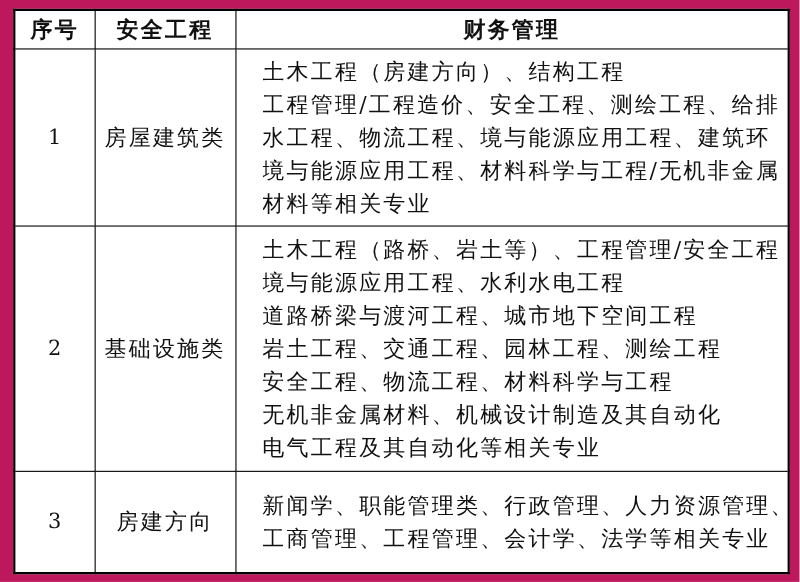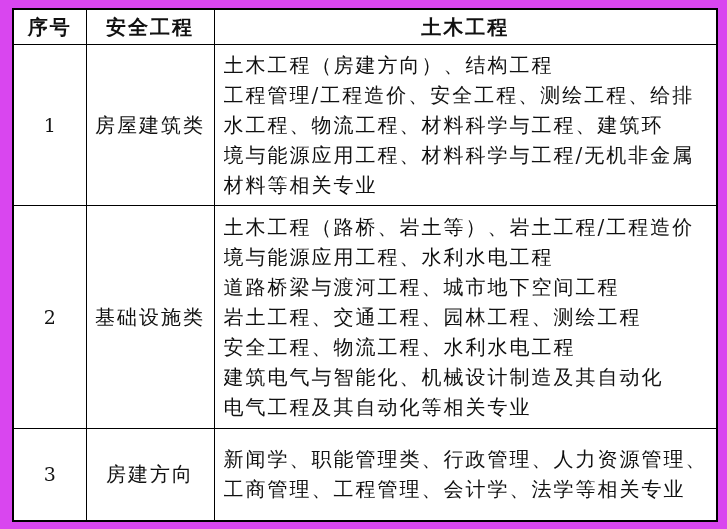--- a/index.html
+++ b/index.html
@@ -8,21 +8,21 @@
     background: #ffffff;
     width: 727px;
     height: 529px;
     font-family: "DejaVu Serif", "Liberation Serif", serif;
     color: #111111;
   }
   .page {
     position: relative;
     width: 727px;
     height: 529px;
-    background: #d946ef;
+    background: #be185d;
     overflow: hidden;
   }
   table.majors-table {
     position: absolute;
     left: 12px;
     top: 8px;
     width: 704px;
     height: 510px;
     border-collapse: collapse;
     table-layout: fixed;
@@ -57,21 +57,21 @@
     text-align: center;
     font-size: 19px;
     letter-spacing: 0;
   }
   td.cell-cat {
     text-align: center;
     white-space: nowrap;
   }
   td.cell-majors {
     text-align: left;
-    padding: 4px 4px 4px 9px;
+    padding: 4px 4px 4px 24px;
   }
   .majors-line {
     line-height: 30px;
     white-space: nowrap;
     word-break: keep-all;
     overflow: hidden;
   }
   tr.row-1 { height: 161px; }
   tr.row-2 { height: 223px; }
   tr.row-3 { height: 92px; }
@@ -83,45 +83,45 @@
   <table class="majors-table">
     <colgroup>
       <col class="c-no">
       <col class="c-cat">
       <col class="c-majors">
     </colgroup>
     <thead>
       <tr class="header-row">
         <th>序号</th>
         <th>安全工程</th>
-        <th>土木工程</th>
+        <th>财务管理</th>
       </tr>
     </thead>
     <tbody>
       <tr class="row-1">
         <td class="cell-no">1</td>
         <td class="cell-cat">房屋建筑类</td>
         <td class="cell-majors">
           <div class="majors-line">土木工程（房建方向）、结构工程</div>
           <div class="majors-line">工程管理/工程造价、安全工程、测绘工程、给排</div>
-          <div class="majors-line">水工程、物流工程、材料科学与工程、建筑环</div>
+          <div class="majors-line">水工程、物流工程、境与能源应用工程、建筑环</div>
           <div class="majors-line">境与能源应用工程、材料科学与工程/无机非金属</div>
           <div class="majors-line">材料等相关专业</div>
         </td>
       </tr>
       <tr class="row-2">
         <td class="cell-no">2</td>
         <td class="cell-cat">基础设施类</td>
         <td class="cell-majors">
-          <div class="majors-line">土木工程（路桥、岩土等）、岩土工程/工程造价</div>
+          <div class="majors-line">土木工程（路桥、岩土等）、工程管理/安全工程</div>
           <div class="majors-line">境与能源应用工程、水利水电工程</div>
           <div class="majors-line">道路桥梁与渡河工程、城市地下空间工程</div>
           <div class="majors-line">岩土工程、交通工程、园林工程、测绘工程</div>
-          <div class="majors-line">安全工程、物流工程、水利水电工程</div>
-          <div class="majors-line">建筑电气与智能化、机械设计制造及其自动化</div>
+          <div class="majors-line">安全工程、物流工程、材料科学与工程</div>
+          <div class="majors-line">无机非金属材料、机械设计制造及其自动化</div>
           <div class="majors-line">电气工程及其自动化等相关专业</div>
         </td>
       </tr>
       <tr class="row-3">
         <td class="cell-no">3</td>
         <td class="cell-cat">房建方向</td>
         <td class="cell-majors">
           <div class="majors-line">新闻学、职能管理类、行政管理、人力资源管理、</div>
           <div class="majors-line">工商管理、工程管理、会计学、法学等相关专业</div>
         </td>

